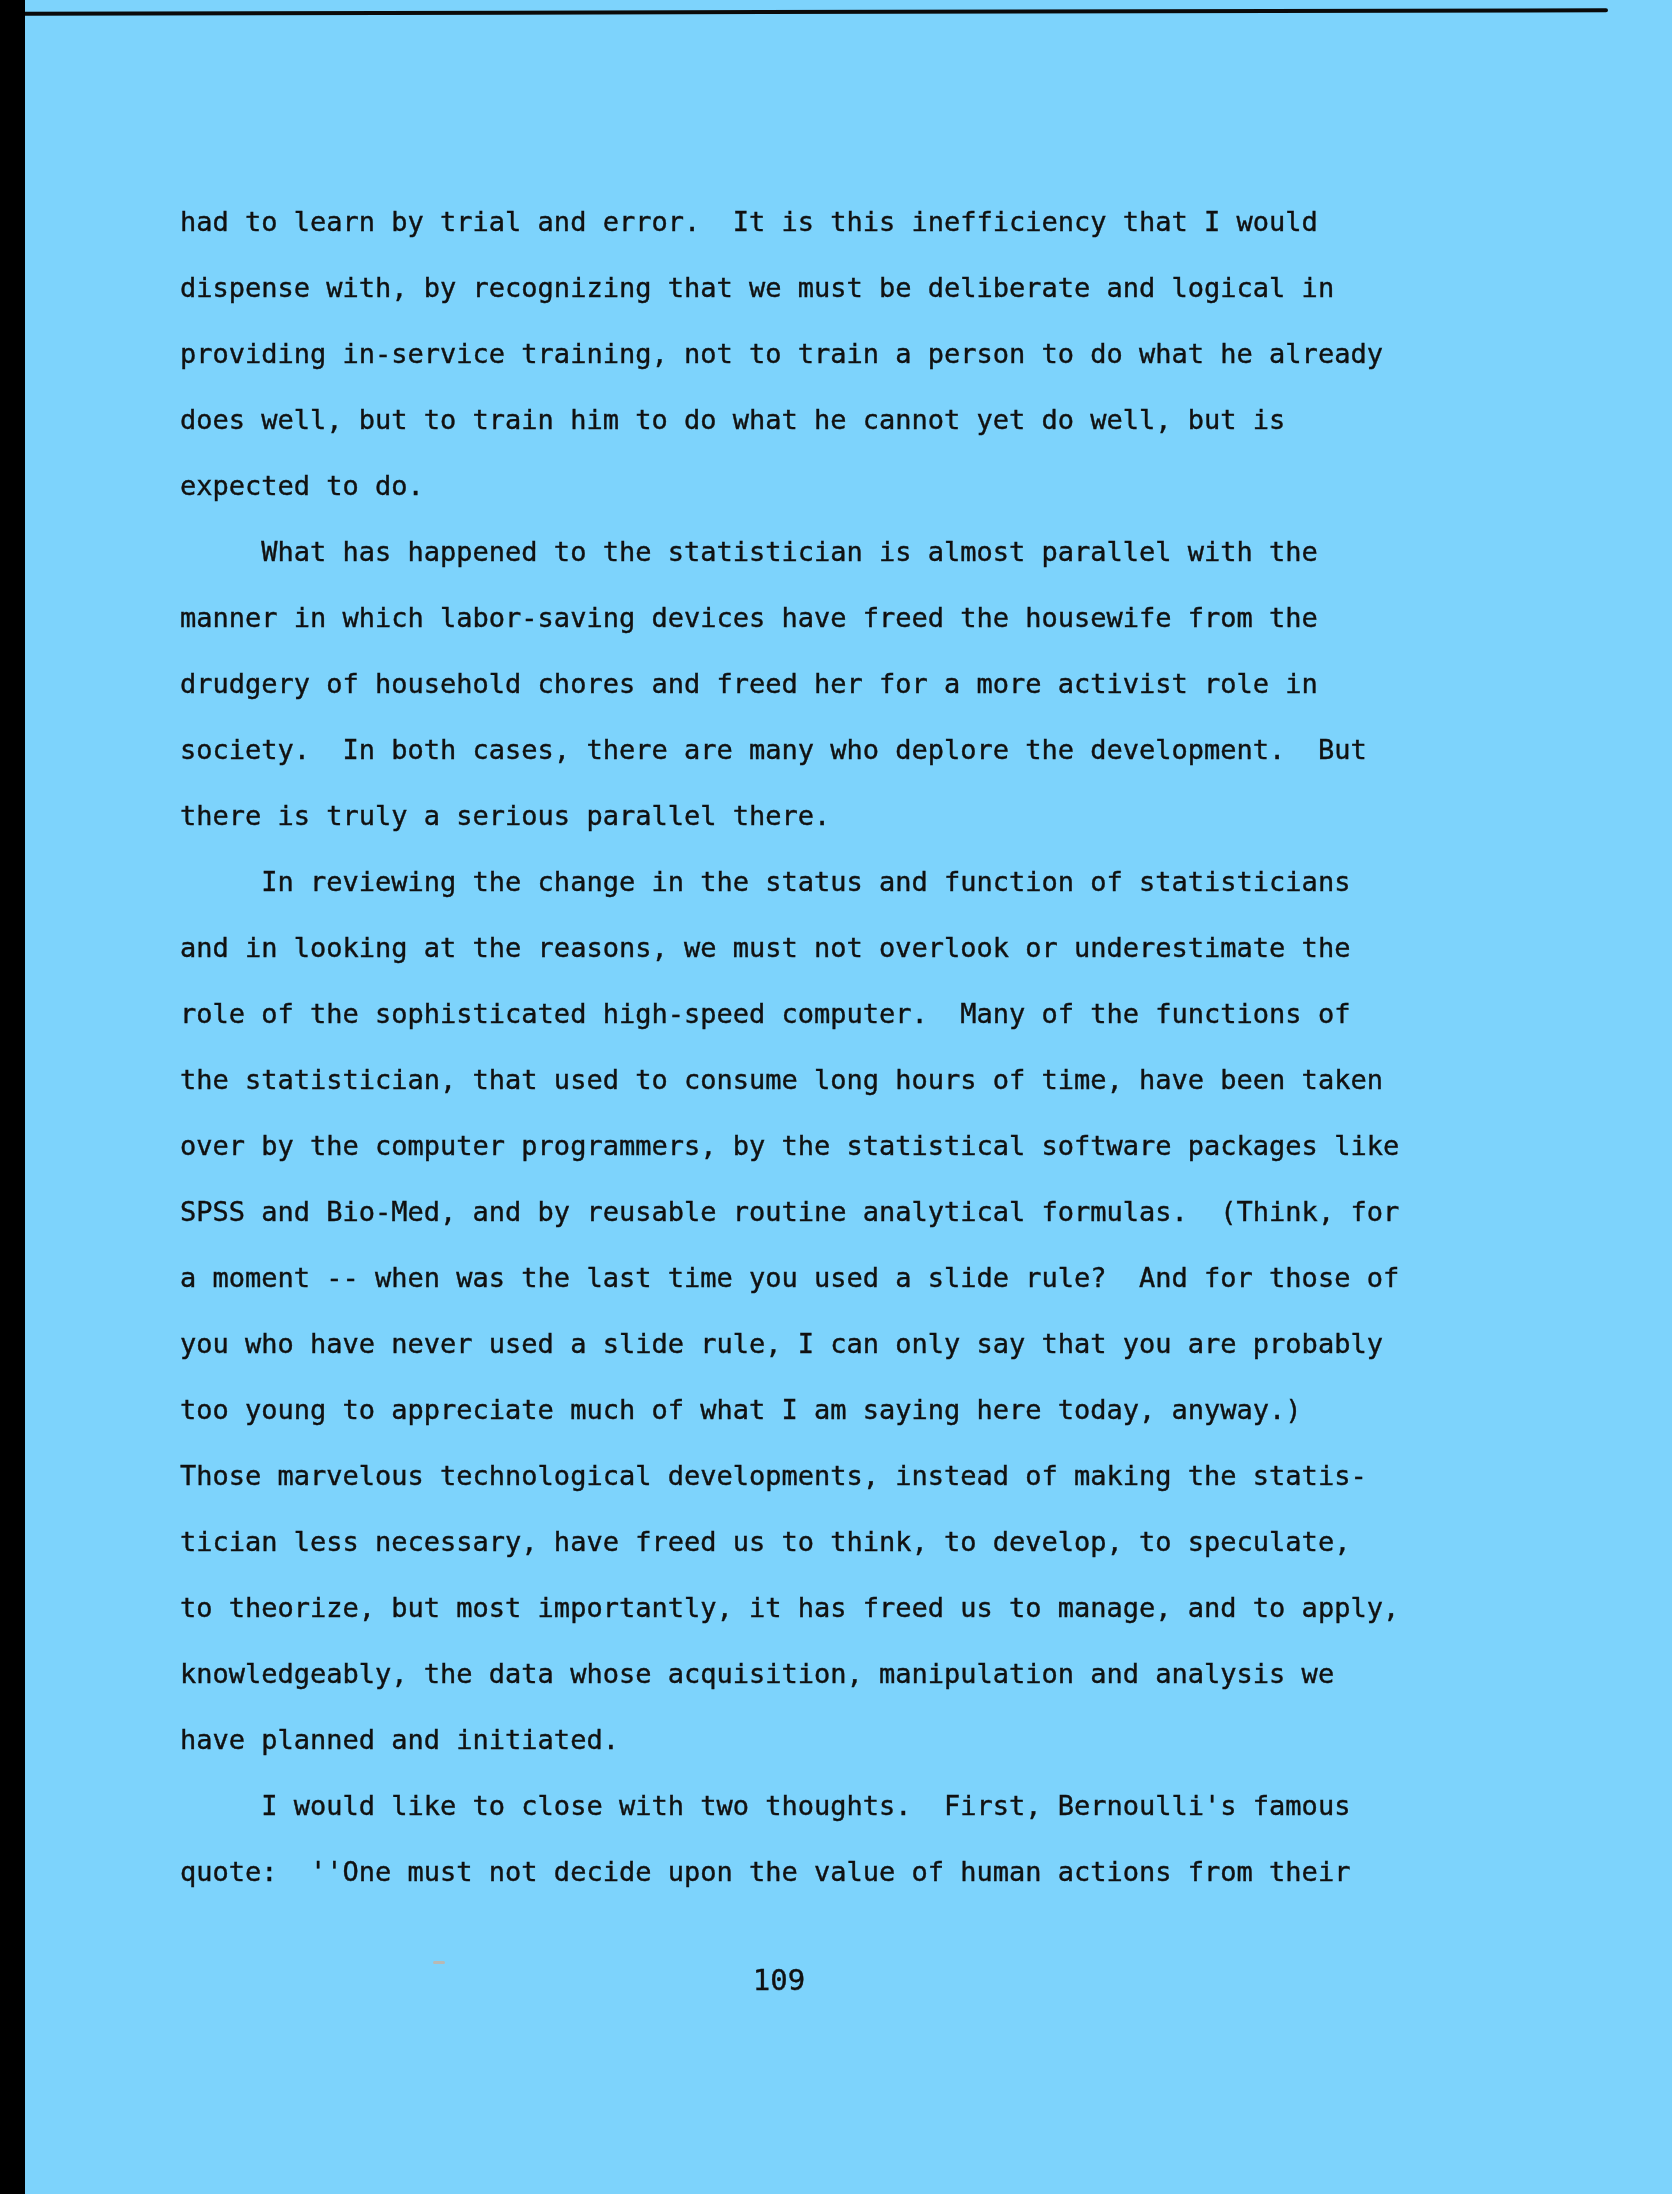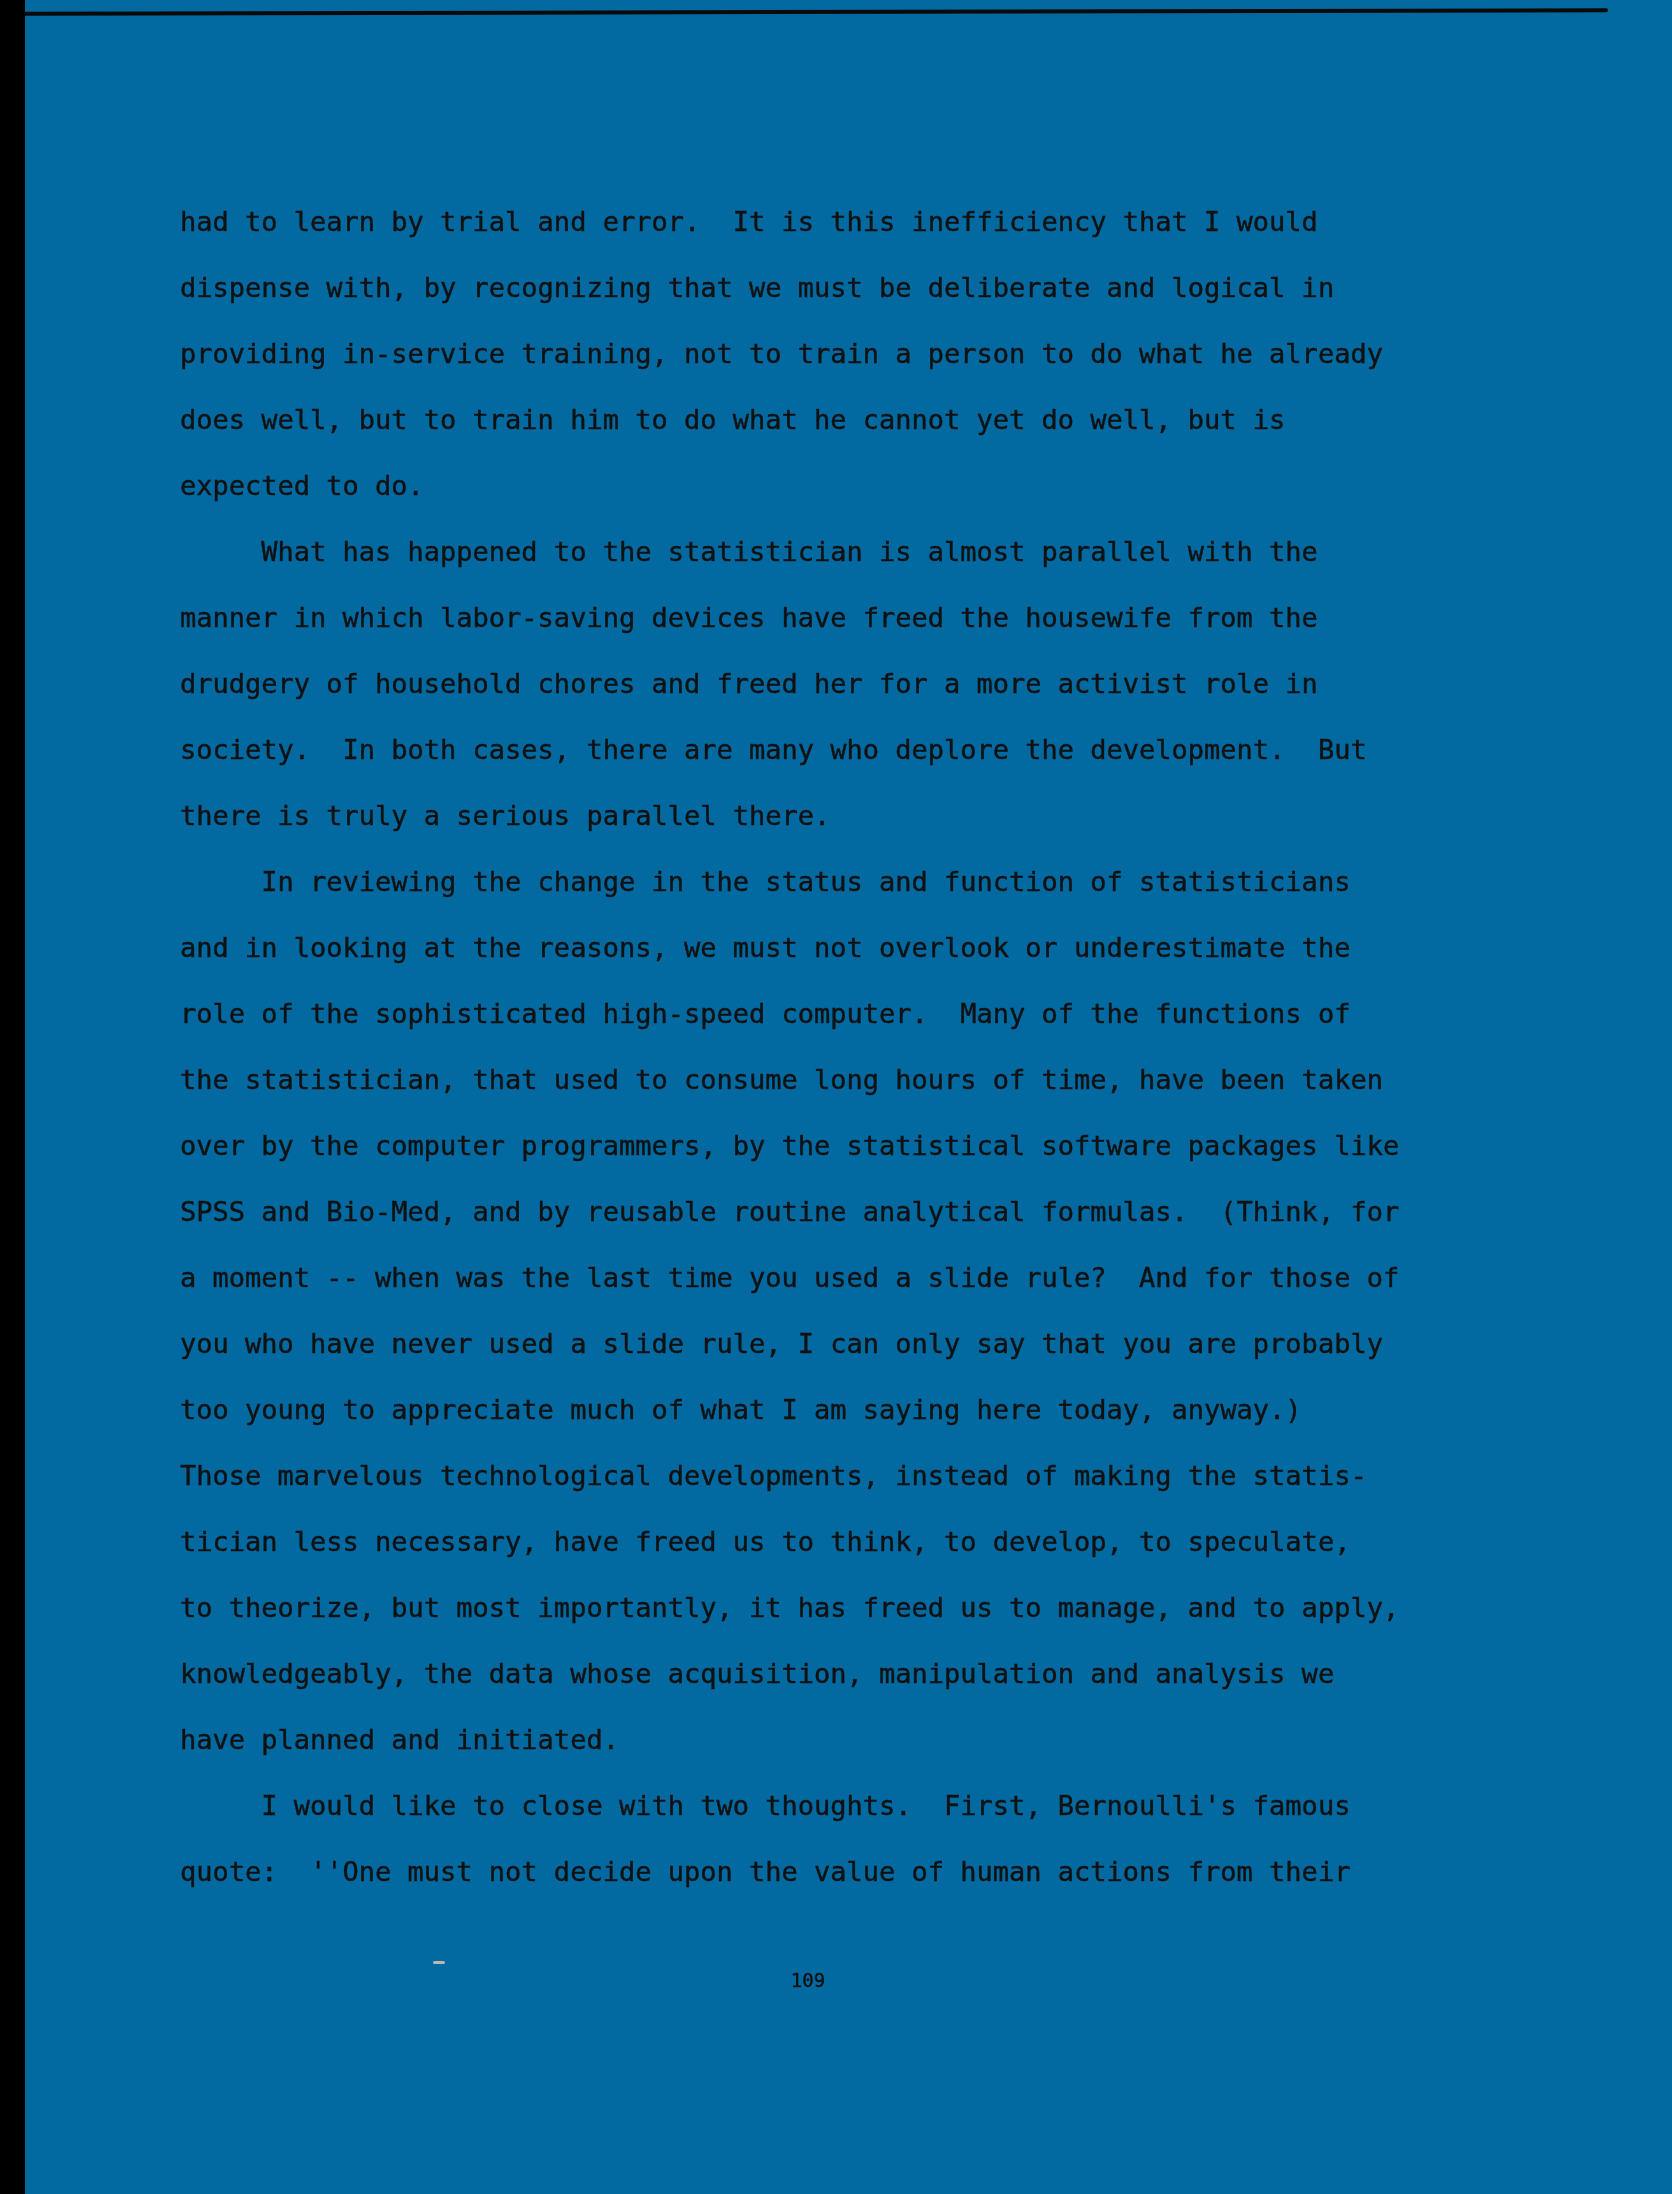--- a/index.html
+++ b/index.html
@@ -4,21 +4,21 @@
 <style>
   html, body {
     margin: 0;
     padding: 0;
     background: #ffffff;
   }
   .scan-page {
     position: relative;
     width: 1673px;
     height: 2194px;
-    background: #0369a1;
+    background: #7dd3fc;
     overflow: hidden;
     font-family: "DejaVu Sans Mono", "Liberation Mono", monospace;
     color: #111111;
   }
   
   .edge-bar {
     position: absolute;
     left: 0;
     top: 0;
     width: 25.4px;
@@ -44,25 +44,25 @@
     font-size: 27px;
     line-height: 66px;
     font-weight: 500;
     -webkit-text-stroke: 0.4px #111111;
   }
   .line {
     height: 66px;
   }
   .page-number {
     position: absolute;
-    left: 193px;
+    left: 164px;
     top: 1947px;
     width: 1230px;
     text-align: center;
-    font-size: 19px;
+    font-size: 29px;
     line-height: 66px;
     font-weight: 500;
     -webkit-text-stroke: 0.4px #111111;
   }
   .scan-mark {
     position: absolute;
     left: 433px;
     top: 1961px;
     width: 12px;
     height: 3.4px;

